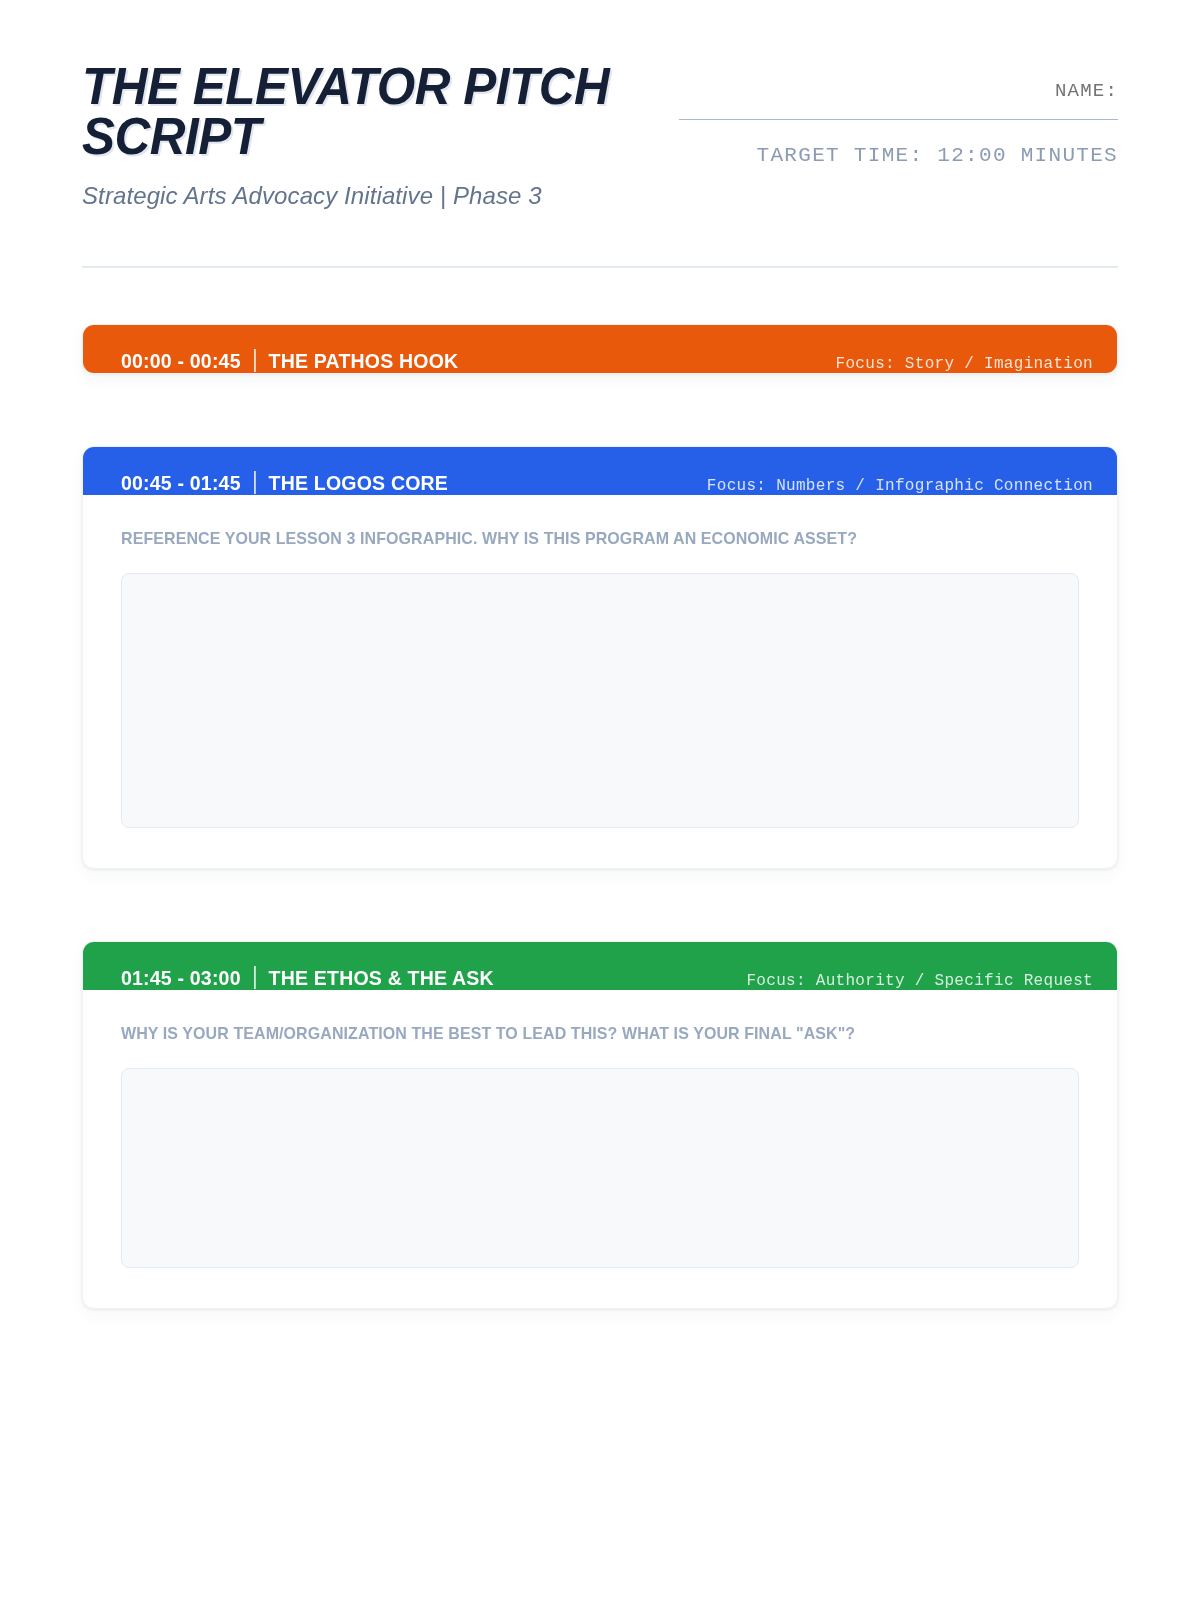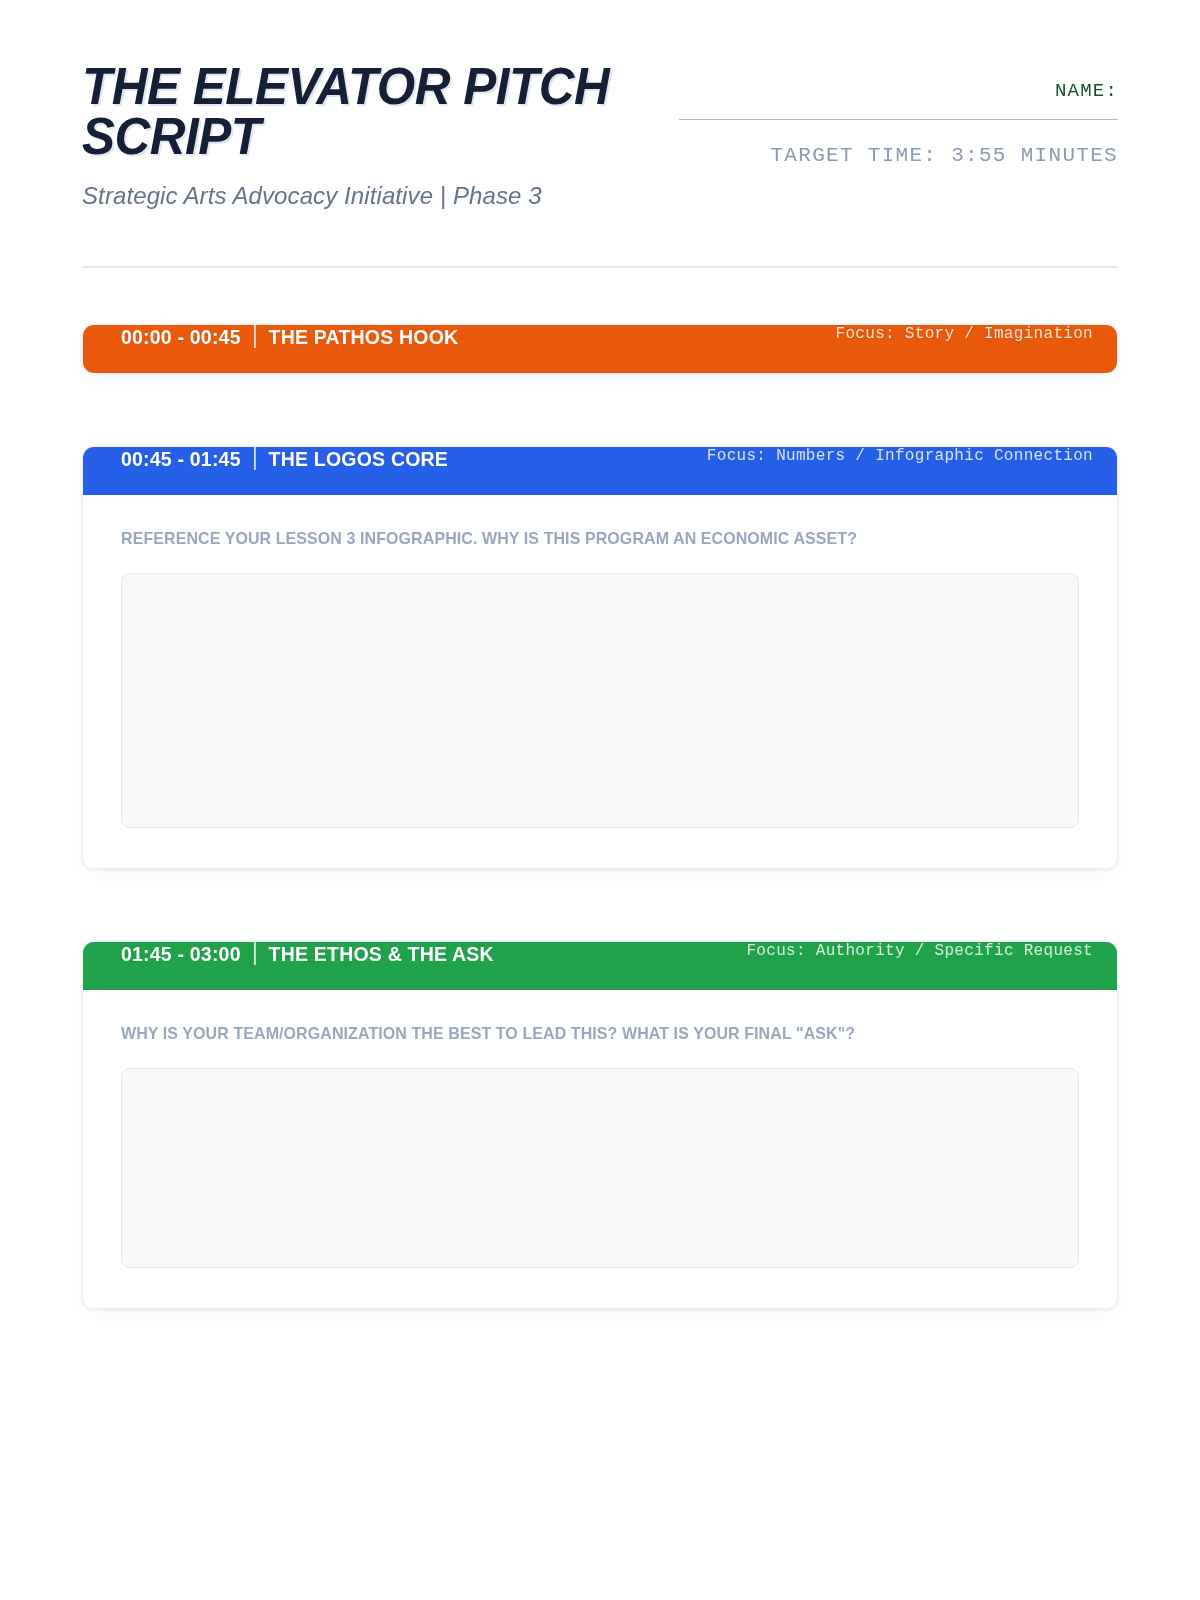--- a/index.html
+++ b/index.html
@@ -56,21 +56,21 @@
   .meta-block {
     width: 442px;
     padding-top: 18px;
     text-align: right;
   }
 
   .name-label {
     font-family: "Liberation Mono", monospace;
     font-size: 19px;
     letter-spacing: 1.2px;
-    color: #14532d;
+    color: #737373;
   }
 
   .name-rule {
     margin-top: 17px;
     height: 1px;
     background: #aab9cd;
     width: 100%;
   }
 
   .target-time {
@@ -96,21 +96,21 @@
     border: 1px solid #eef2f7;
     border-radius: 12px;
     box-shadow: 0 1px 3px rgba(30,45,70,0.07), 0 6px 18px rgba(30,45,70,0.04);
     overflow: hidden;
     margin-bottom: 72px;
   }
 
   .section-header {
     height: 48px;
     display: flex;
-    align-items: flex-start;
+    align-items: flex-end;
     justify-content: space-between;
     padding: 0 24px 0 38px;
   }
 
   .sh-left {
     display: flex;
     align-items: center;
     color: #ffffff;
     font-weight: 700;
     font-size: 21px;
@@ -167,21 +167,21 @@
 
   <div class="doc-header">
     <div class="title-block">
       <h1 class="doc-title">The Elevator Pitch
 Script</h1>
       <div class="doc-subtitle">Strategic Arts Advocacy Initiative | Phase 3</div>
     </div>
     <div class="meta-block">
       <div class="name-label">NAME:</div>
       <div class="name-rule"></div>
-      <div class="target-time">TARGET TIME: 3:55 MINUTES</div>
+      <div class="target-time">TARGET TIME: 12:00 MINUTES</div>
     </div>
   </div>
 
   <div class="header-rule"></div>
 
   <div class="sections">
       <div class="section-card">
         <div class="section-header" style="background: rgb(232, 89, 12);">
           <div class="sh-left">
             <span>00:00 - 00:45</span>

